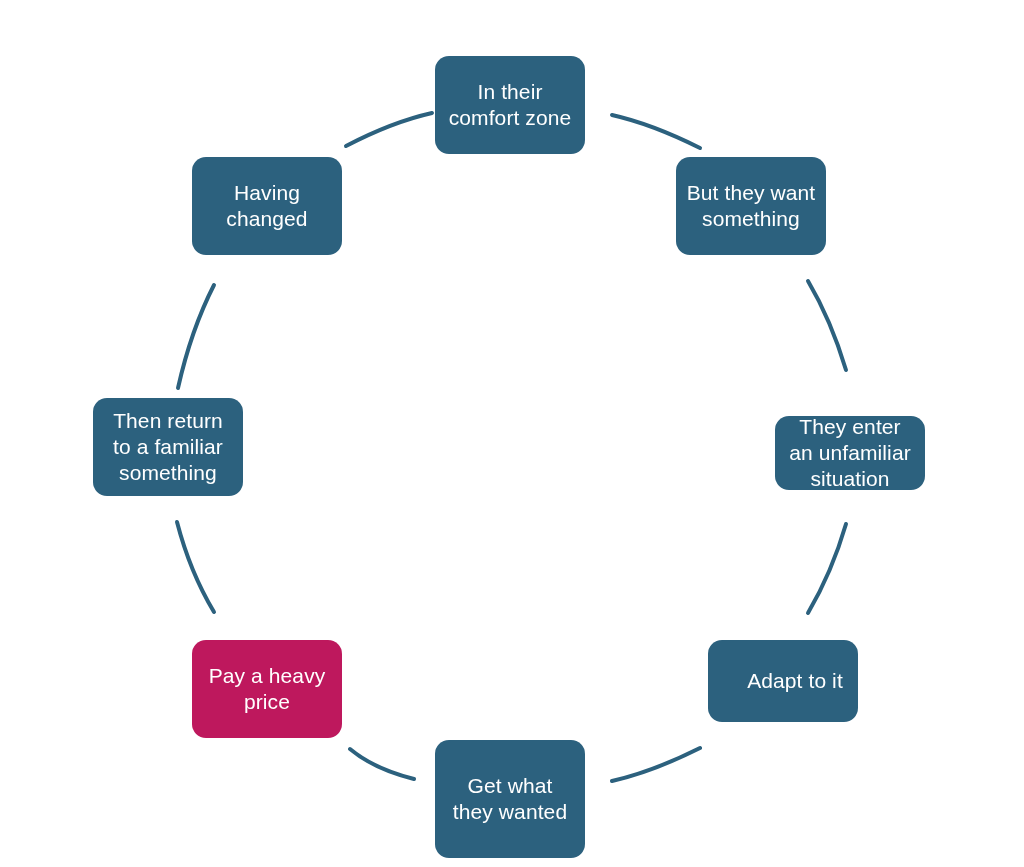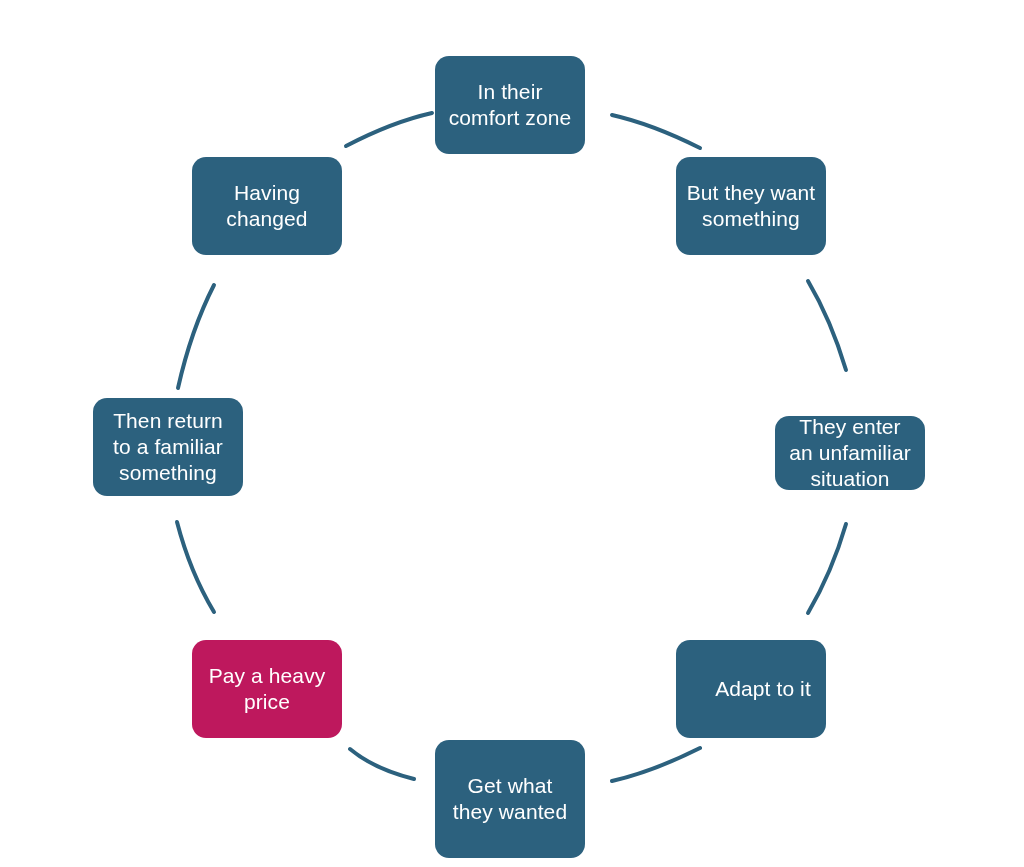--- a/index.html
+++ b/index.html
@@ -76,21 +76,21 @@
     <span class="node-label">But they want
 something</span>
   </div>
 
   <div class="node-box" style="left: 775px; top: 398px; width: 150px; height: 74px; background: rgb(44, 97, 126); color: rgb(255, 255, 255); margin-top: 18px;">
     <span class="node-label">They enter
 an unfamiliar
 situation</span>
   </div>
 
-  <div class="node-box" style="left: 676px; top: 640px; width: 150px; height: 98px; background: rgb(44, 97, 126); color: rgb(255, 255, 255); padding-left: 32px;">
+  <div class="node-box" style="left: 708px; top: 640px; width: 150px; height: 82px; background: rgb(44, 97, 126); color: rgb(255, 255, 255); padding-left: 32px;">
     <span class="node-label">Adapt to it</span>
   </div>
 
   <div class="node-box" style="left: 435px; top: 740px; width: 150px; height: 118px; background: rgb(44, 97, 126); color: rgb(255, 255, 255);">
     <span class="node-label">Get what
 they wanted</span>
   </div>
 
   <div class="node-box" style="left: 192px; top: 640px; width: 150px; height: 98px; background: #be185d; color: rgb(255, 255, 255);">
     <span class="node-label">Pay a heavy

